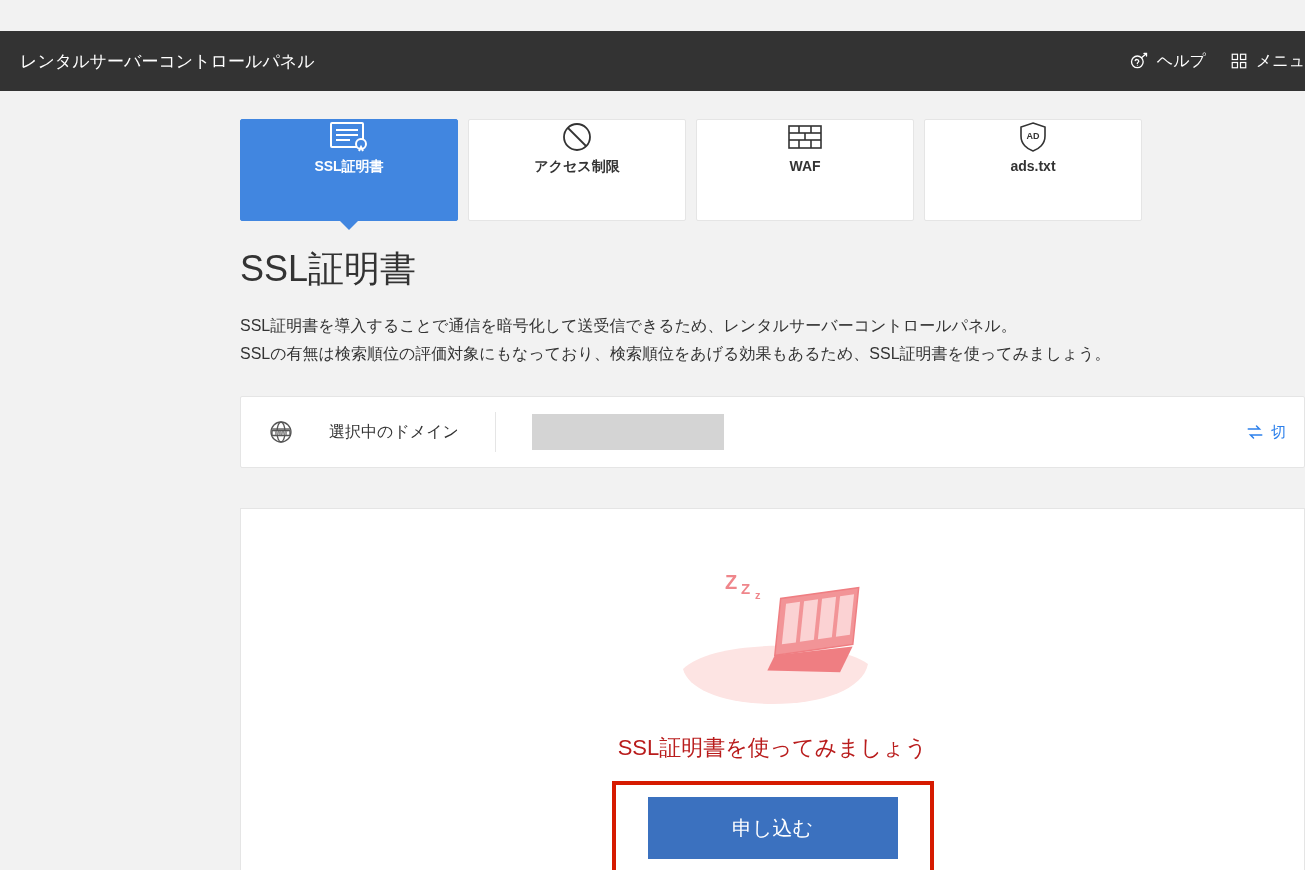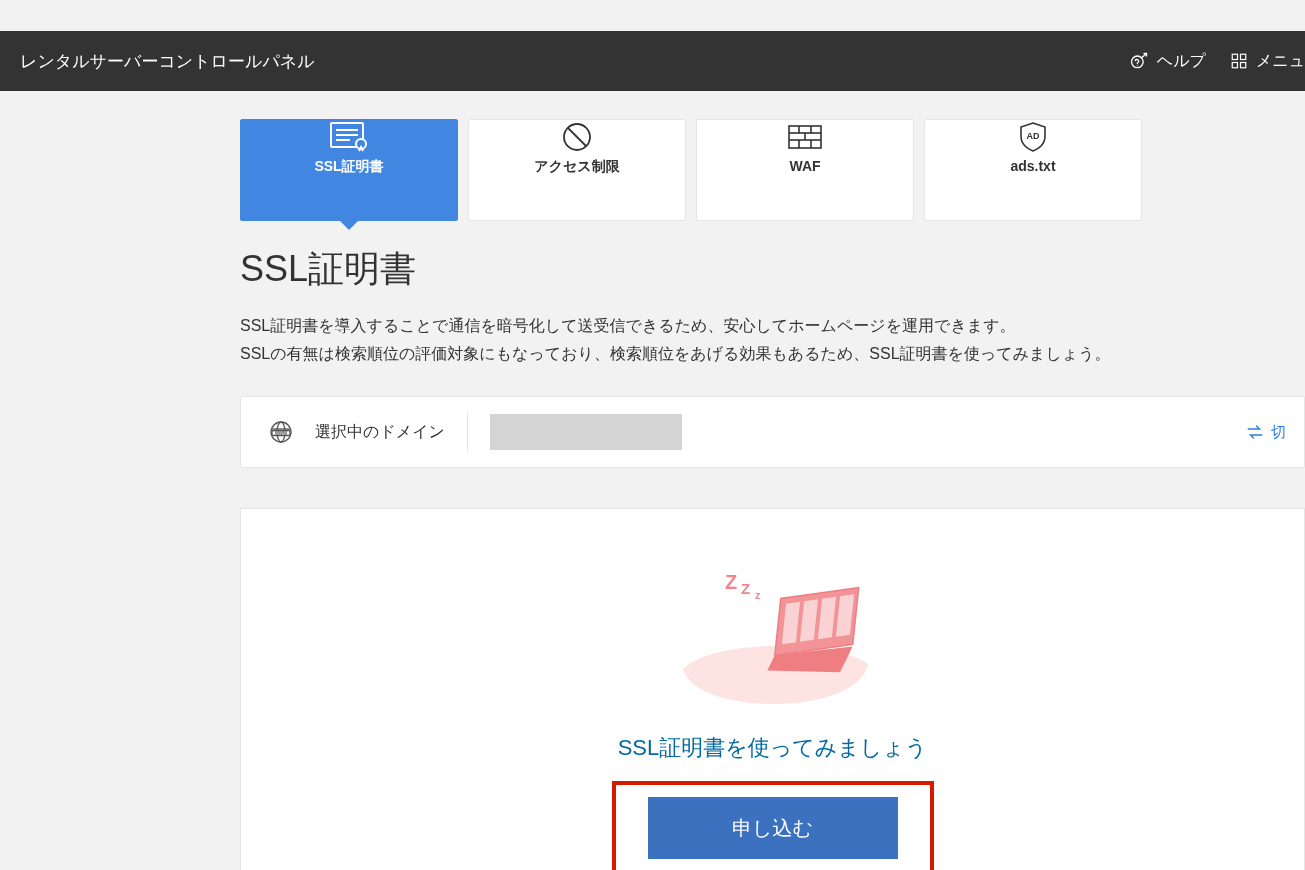--- a/index.html
+++ b/index.html
@@ -63,40 +63,40 @@
   .domain-bar {
     background: #fff;
     border: 1px solid #e5e5e5;
     display: flex;
     align-items: center;
     padding: 0 18px 0 28px;
     height: 72px;
     justify-content: space-between;
     border-radius: 2px;
   }
-  .domain-left { display: flex; align-items: center; gap: 22px; }
+  .domain-left { display: flex; align-items: center; gap: 36px; }
   .sep { width:1px; height:40px; background:#e5e5e5; }
   .domain-label { font-size: 16px; color:#333; }
   .domain-value {
     width: 192px; height: 36px; background: #d4d4d4;
   }
   .swap { display:flex; align-items:center; gap:6px; color:#2d80eb; font-size:15px; cursor:pointer; }
   .swap-text { white-space: nowrap; overflow:hidden; }
   .panel {
     background:#fff;
     margin-top: 40px;
     padding: 50px 0 40px 0;
     border:1px solid #e5e5e5;
     display:flex;
     flex-direction:column;
     align-items:center;
     min-height: 380px;
   }
   .illus { margin-bottom: 20px; }
-  .cta-title { font-size: 22px; color:#0369a1; margin-bottom: 18px; }
+  .cta-title { font-size: 22px; color:#b91c1c; margin-bottom: 18px; }
   .cta-frame {
     border: 4px solid #d61a00;
     padding: 12px 32px;
   }
   .cta-btn {
     background:#3b71bf;
     color:#fff;
     border:none;
     width: 250px;
     height: 62px;
@@ -183,21 +183,21 @@
           <text x="16" y="19" text-anchor="middle" font-size="9" font-weight="700" fill="#333" stroke="none">AD</text>
         </svg>
       </span>
       <span class="tab-label">ads.txt</span>
     </div>
   </div>
 
   <h1 class="page-title">SSL証明書</h1>
 
   <div class="page-desc">
-    <div>SSL証明書を導入することで通信を暗号化して送受信できるため、安心してホームページを運用できます。</div>
+    <div>SSL証明書を導入することで通信を暗号化して送受信できるため、レンタルサーバーコントロールパネル。</div>
     <div>SSLの有無は検索順位の評価対象にもなっており、検索順位をあげる効果もあるため、SSL証明書を使ってみましょう。</div>
   </div>
 
   <div class="domain-bar">
     <div class="domain-left">
       <span class="icon">
         <svg width="24" height="24" viewBox="0 0 24 24" fill="none" stroke="#555" stroke-width="1.3">
           <circle cx="12" cy="12" r="10"></circle>
           <ellipse cx="12" cy="12" rx="4" ry="10"></ellipse>
           <line x1="2" y1="9" x2="22" y2="9"></line>

